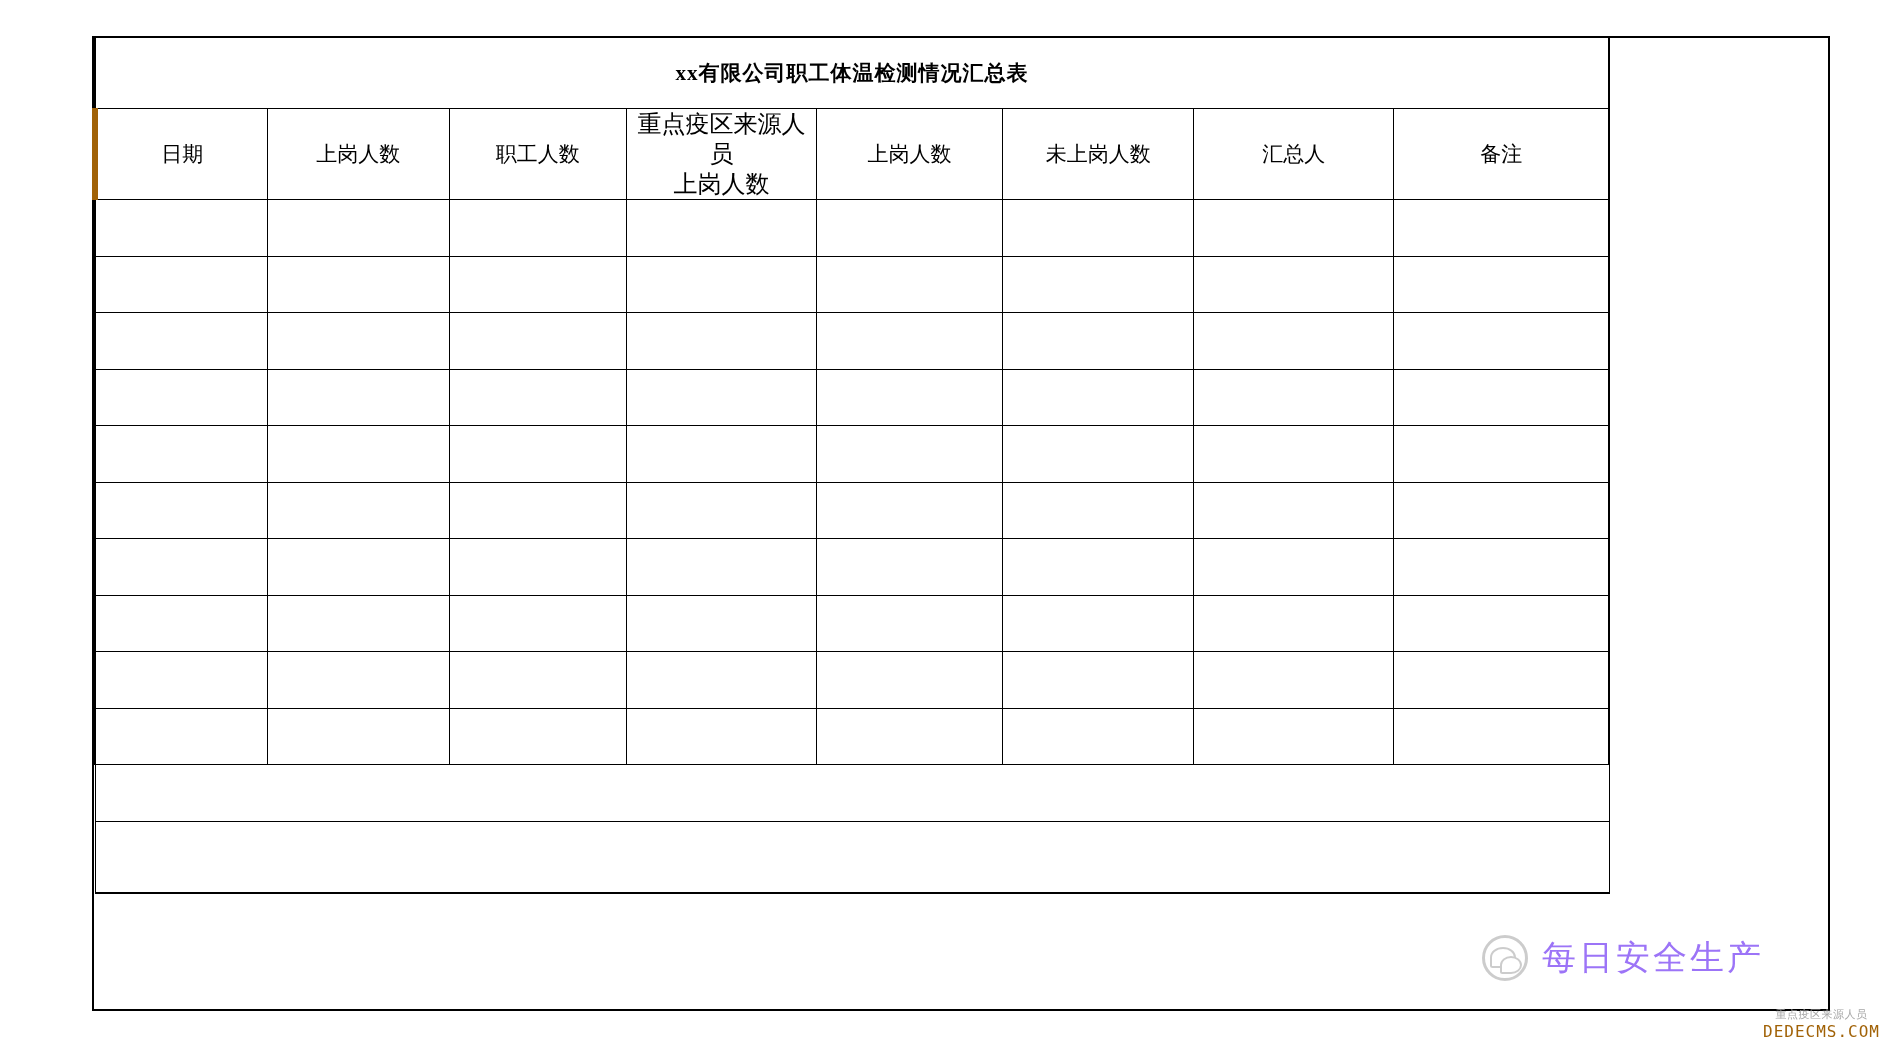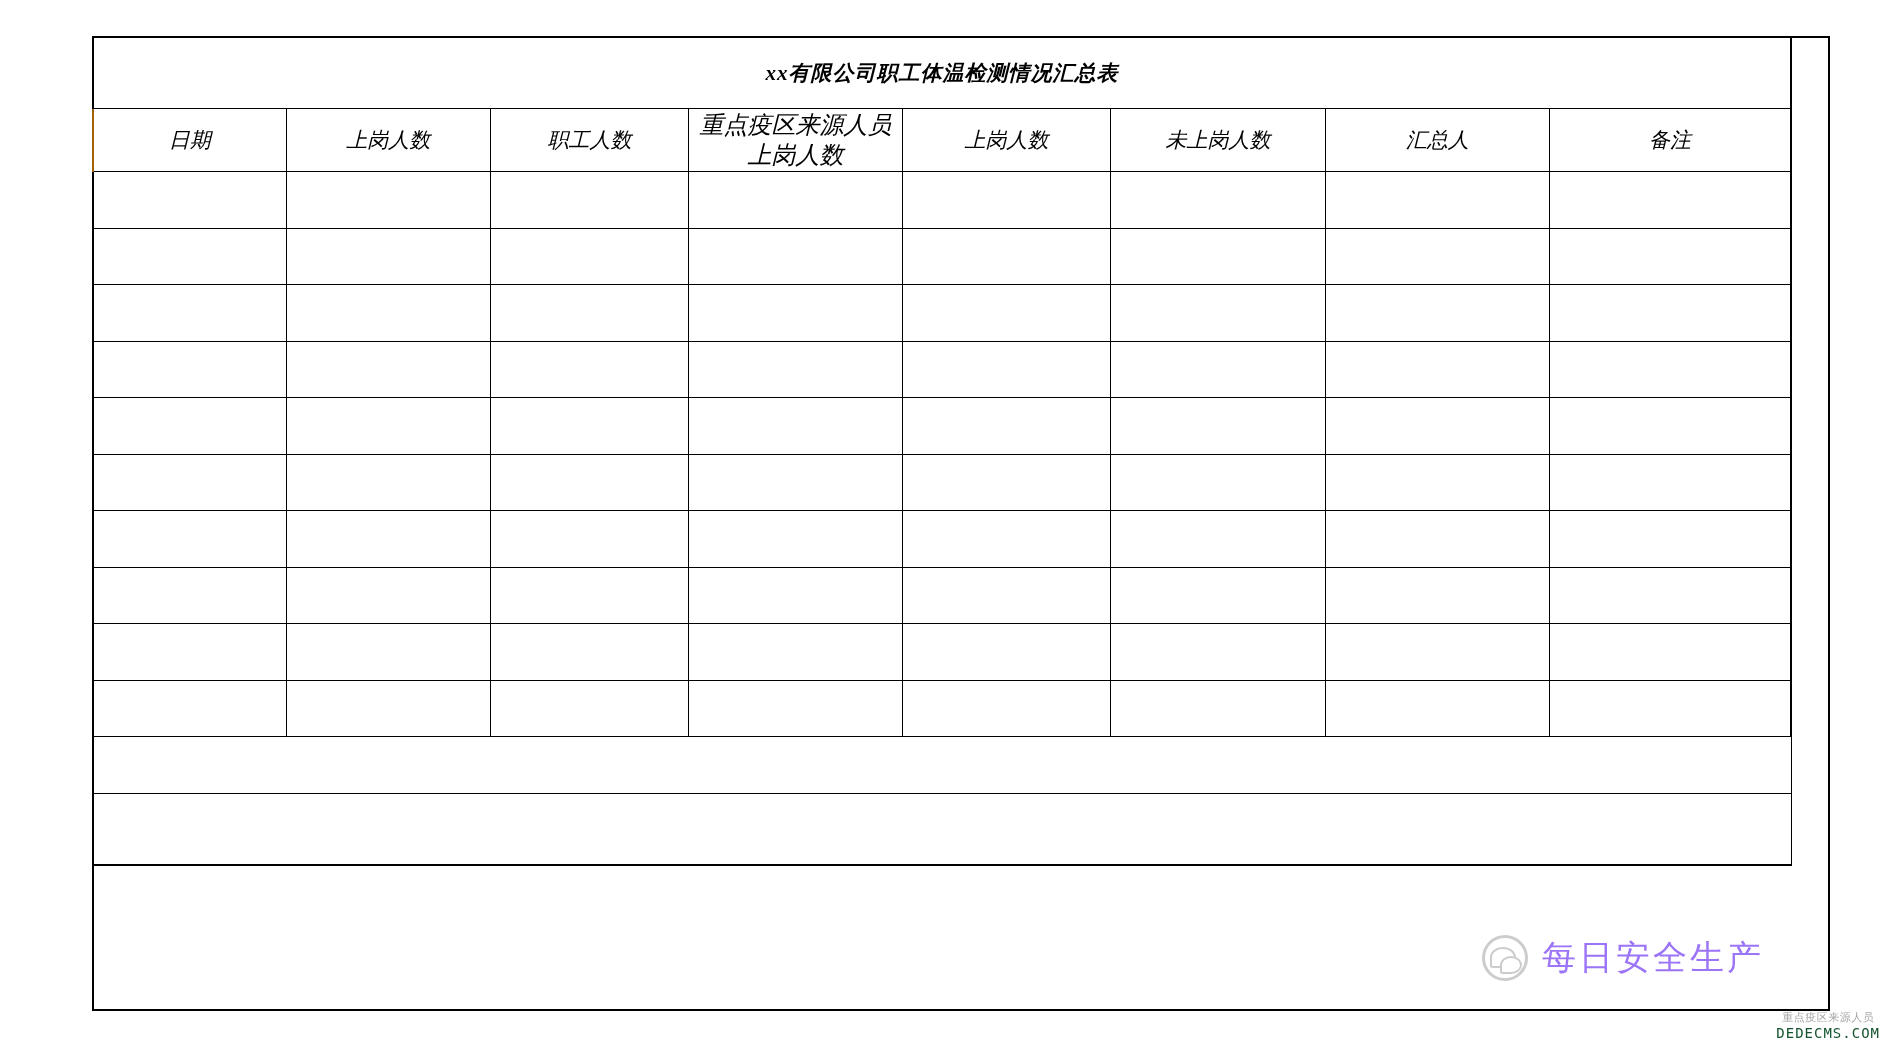--- a/index.html
+++ b/index.html
@@ -33,24 +33,23 @@
     height: 975px;
     border: 2px solid #000000;
     box-sizing: border-box;
     background: #ffffff;
   }
 
   table.sheet {
     position: absolute;
     left: 92px;
     top: 36px;
-    width: 1700px;
+    width: 1518px;
     border-collapse: collapse;
     table-layout: fixed;
-    font-style: italic;
   }
 
   table.sheet td {
     border: 1px solid #000000;
     padding: 0;
     text-align: center;
     vertical-align: middle;
     font-size: 21px;
     line-height: 1.18;
   }
@@ -65,21 +64,21 @@
     border-right: 2px solid #000 !important;
     border-top: 2px solid #000 !important;
   }
 
   
   .header-row td {
     height: 62px;
     font-size: 21px;
     font-weight: normal;
   }
-  .header-row td.edge-left { border-left: 2px solid #a16207; margin-top: 20px; }
+  .header-row td.edge-left { border-left: 6px solid #a16207; margin-top: 20px; }
   .header-row td.edge-right { border-right: 2px solid #000; border-radius: 20px; }
   .header-row td .hdr-two-line {
     display: block;
     line-height: 1.25;
     font-size: 24px;
   }
 
   
   .body-row td {
     height: 55.5px;
@@ -160,21 +159,21 @@
   .cms {
     position: absolute;
     right: 14px;
     bottom: 8px;
     text-align: center;
     color: #9a9a9a;
     font-family: "DejaVu Sans Mono", "Liberation Mono", monospace;
     line-height: 1.25;
   }
   .cms .cms-cn { font-size: 11px; letter-spacing: 0.5px; color: #a6a6a6; }
-  .cms .cms-en { font-size: 14px; letter-spacing: 1px; color: #14532d; }
+  .cms .cms-en { font-size: 16px; letter-spacing: 1px; color: #a16207; }
 </style>
 </head>
 <body>
 
 <div class="page">
 
   <div class="doc-frame"></div>
 
   <table class="sheet">
     <colgroup>

